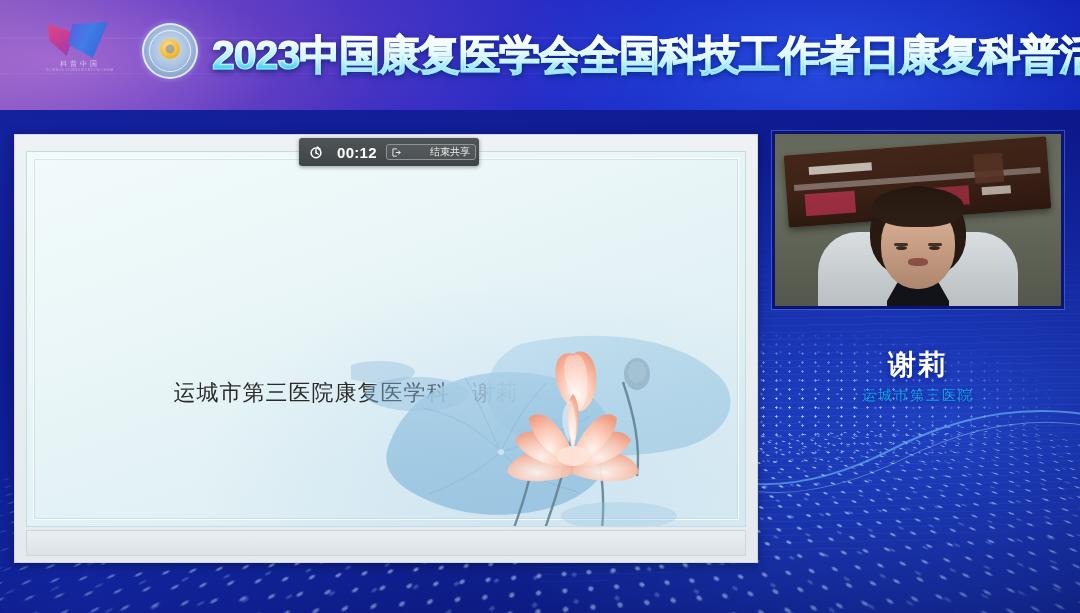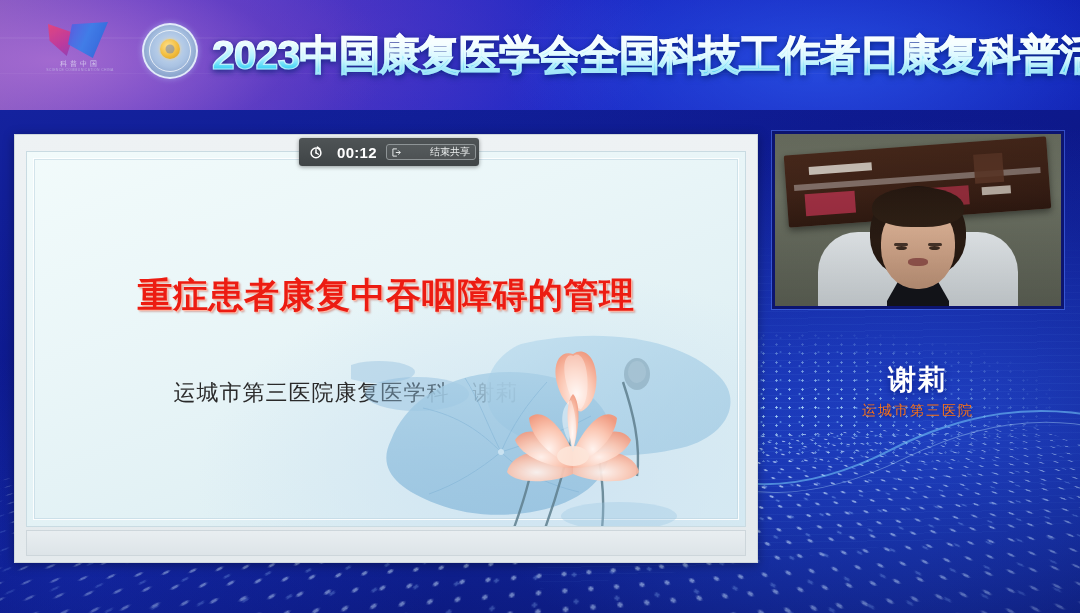--- a/index.html
+++ b/index.html
@@ -267,24 +267,23 @@
     background:linear-gradient(180deg,rgba(0,0,0,.10) 0%,rgba(0,0,0,.02) 35%,rgba(0,0,0,.16) 100%);
     pointer-events:none;
   }
 
   .speaker{
     position:absolute;left:772px;top:348px;width:292px;text-align:center;
   }
   .speaker-name{
     font-size:28px;font-weight:bold;color:#ffffff;letter-spacing:2px;line-height:1.2;
     text-shadow:0 2px 7px rgba(0,20,120,.8);
-    margin-top:15px;
   }
   .speaker-org{
-    margin-top:5px;font-size:14px;color:#f97316;letter-spacing:2px;
+    margin-top:5px;font-size:14px;color:#0ea5e9;letter-spacing:2px;
     text-shadow:0 1px 4px rgba(0,20,120,.8);
   }
 </style>
 </head>
 <body>
 
 <div class="stage">
 
   <div class="header">
     <div class="hdr-glow"></div>
@@ -316,21 +315,20 @@
     <svg class="bd-wave" viewBox="0 0 400 160" preserveAspectRatio="none">
       <path d="M0,110 C40,30 90,28 130,96 C170,160 225,150 275,104 C320,64 360,56 400,70" fill="none" stroke="#7fd8ff" stroke-width="2" opacity=".55"></path>
       <path d="M0,122 C45,48 95,44 136,108 C178,168 232,158 282,114 C326,76 364,68 400,82" fill="none" stroke="#bfeaff" stroke-width="1" opacity=".4"></path>
     </svg>
   </div>
 
   <div class="slide-shell">
     <div class="slide-canvas">
       <div class="slide-inner-border"></div>
 
-      <div class="slide-title">重症患者康复中吞咽障碍的管理</div>
       <div class="slide-sub">运城市第三医院康复医学科　谢莉</div>
 
       <svg class="lotus" viewBox="0 0 400 220">
         <defs>
           <linearGradient id="leafG" x1="0" y1="0" x2="0" y2="1">
             <stop offset="0%" stop-color="#a9cfe6" stop-opacity=".85"></stop>
             <stop offset="100%" stop-color="#7fb4d8" stop-opacity=".65"></stop>
           </linearGradient>
           <linearGradient id="leafG2" x1="0" y1="0" x2="1" y2="1">
             <stop offset="0%" stop-color="#bcdcee" stop-opacity=".75"></stop>

